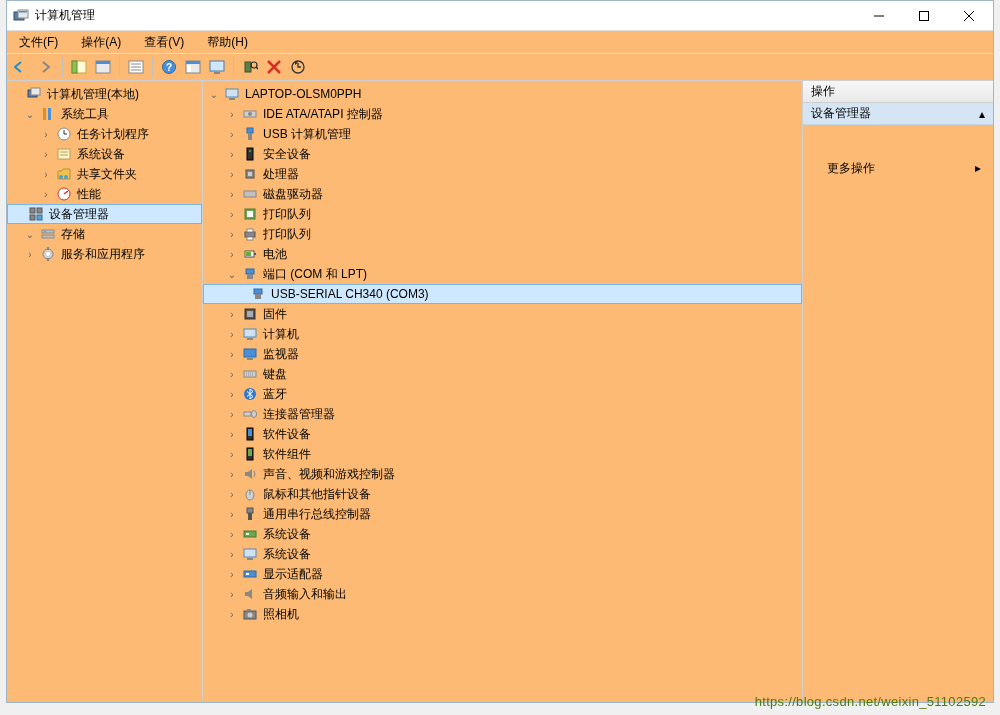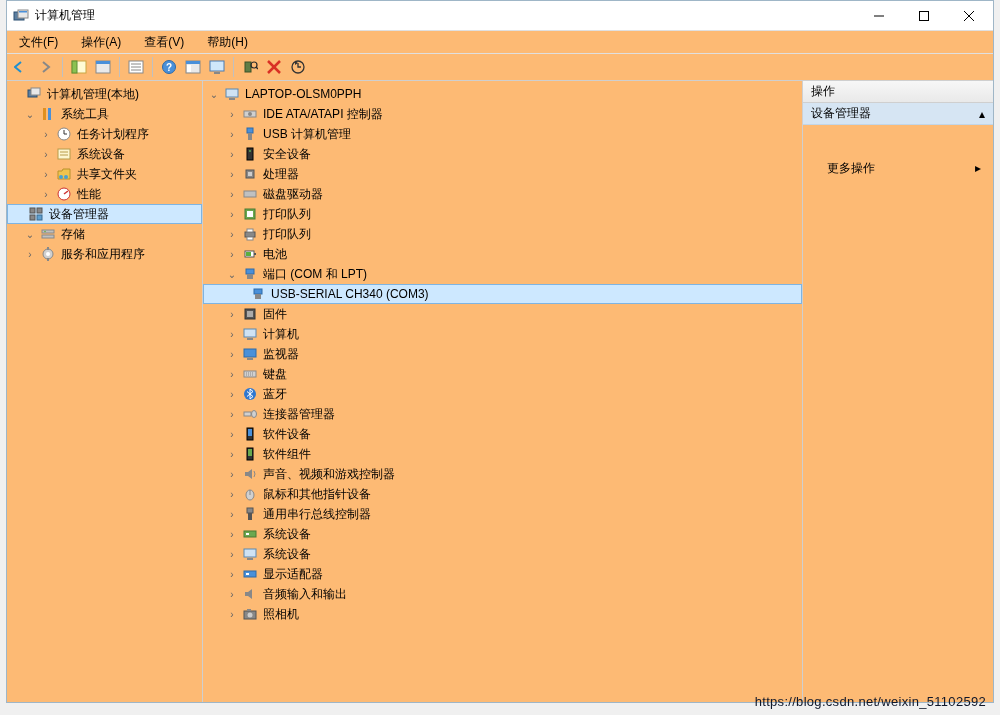--- a/index.html
+++ b/index.html
@@ -22,21 +22,21 @@
 .right .panel-title { height: 22px; background: #d6e5f3; border-bottom: 1px solid #c2d6e8; display: flex; align-items: center; justify-content: space-between; padding: 0 8px; cursor: pointer; }
 .right .action { height: 24px; display: flex; align-items: center; justify-content: space-between; padding: 0 12px 0 24px; cursor: pointer; margin-top: 31px; }
 .tree-item { display: flex; align-items: center; height: 20px; padding: 0 4px; cursor: pointer; white-space: nowrap; }
 .tree-item.selected { background: #cde8ff; border: 1px solid #7eb4e2; height: 20px; padding: 0 3px; }
 .tree-item .exp { width: 14px; height: 14px; display: flex; align-items: center; justify-content: center; font-size: 10px; color: #666; flex-shrink: 0; }
 .tree-item .ico { width: 16px; height: 16px; margin: 0 3px; flex-shrink: 0; display: flex; align-items: center; justify-content: center; }
 .tree-item .lbl { padding-left: 2px; }
 .ind0 { padding-left: 2px; } .ind1 { padding-left: 16px; } .ind2 { padding-left: 32px; }
 .mid .ind0 { padding-left: 4px; } .mid .ind1 { padding-left: 22px; } .mid .ind2 { padding-left: 29px; }
 svg { display: block; }
-.watermark { position: absolute; bottom: 6px; right: 14px; color: #0f172a; font-size: 13px; font-family: Arial; letter-spacing: 0.3px; pointer-events: none; }
+.watermark { position: absolute; bottom: 6px; right: 14px; color: #4d7c0f; font-size: 13px; font-family: Arial; letter-spacing: 0.3px; pointer-events: none; }
 </style>
 </head>
 <body>
 
 <div class="window">
 
   <div class="titlebar">
     <span class="app-icon">
       <svg width="16" height="16" viewBox="0 0 16 16">
           <rect x="1" y="4" width="10" height="8" fill="#5c7fa0" stroke="#2b4f70"></rect>

